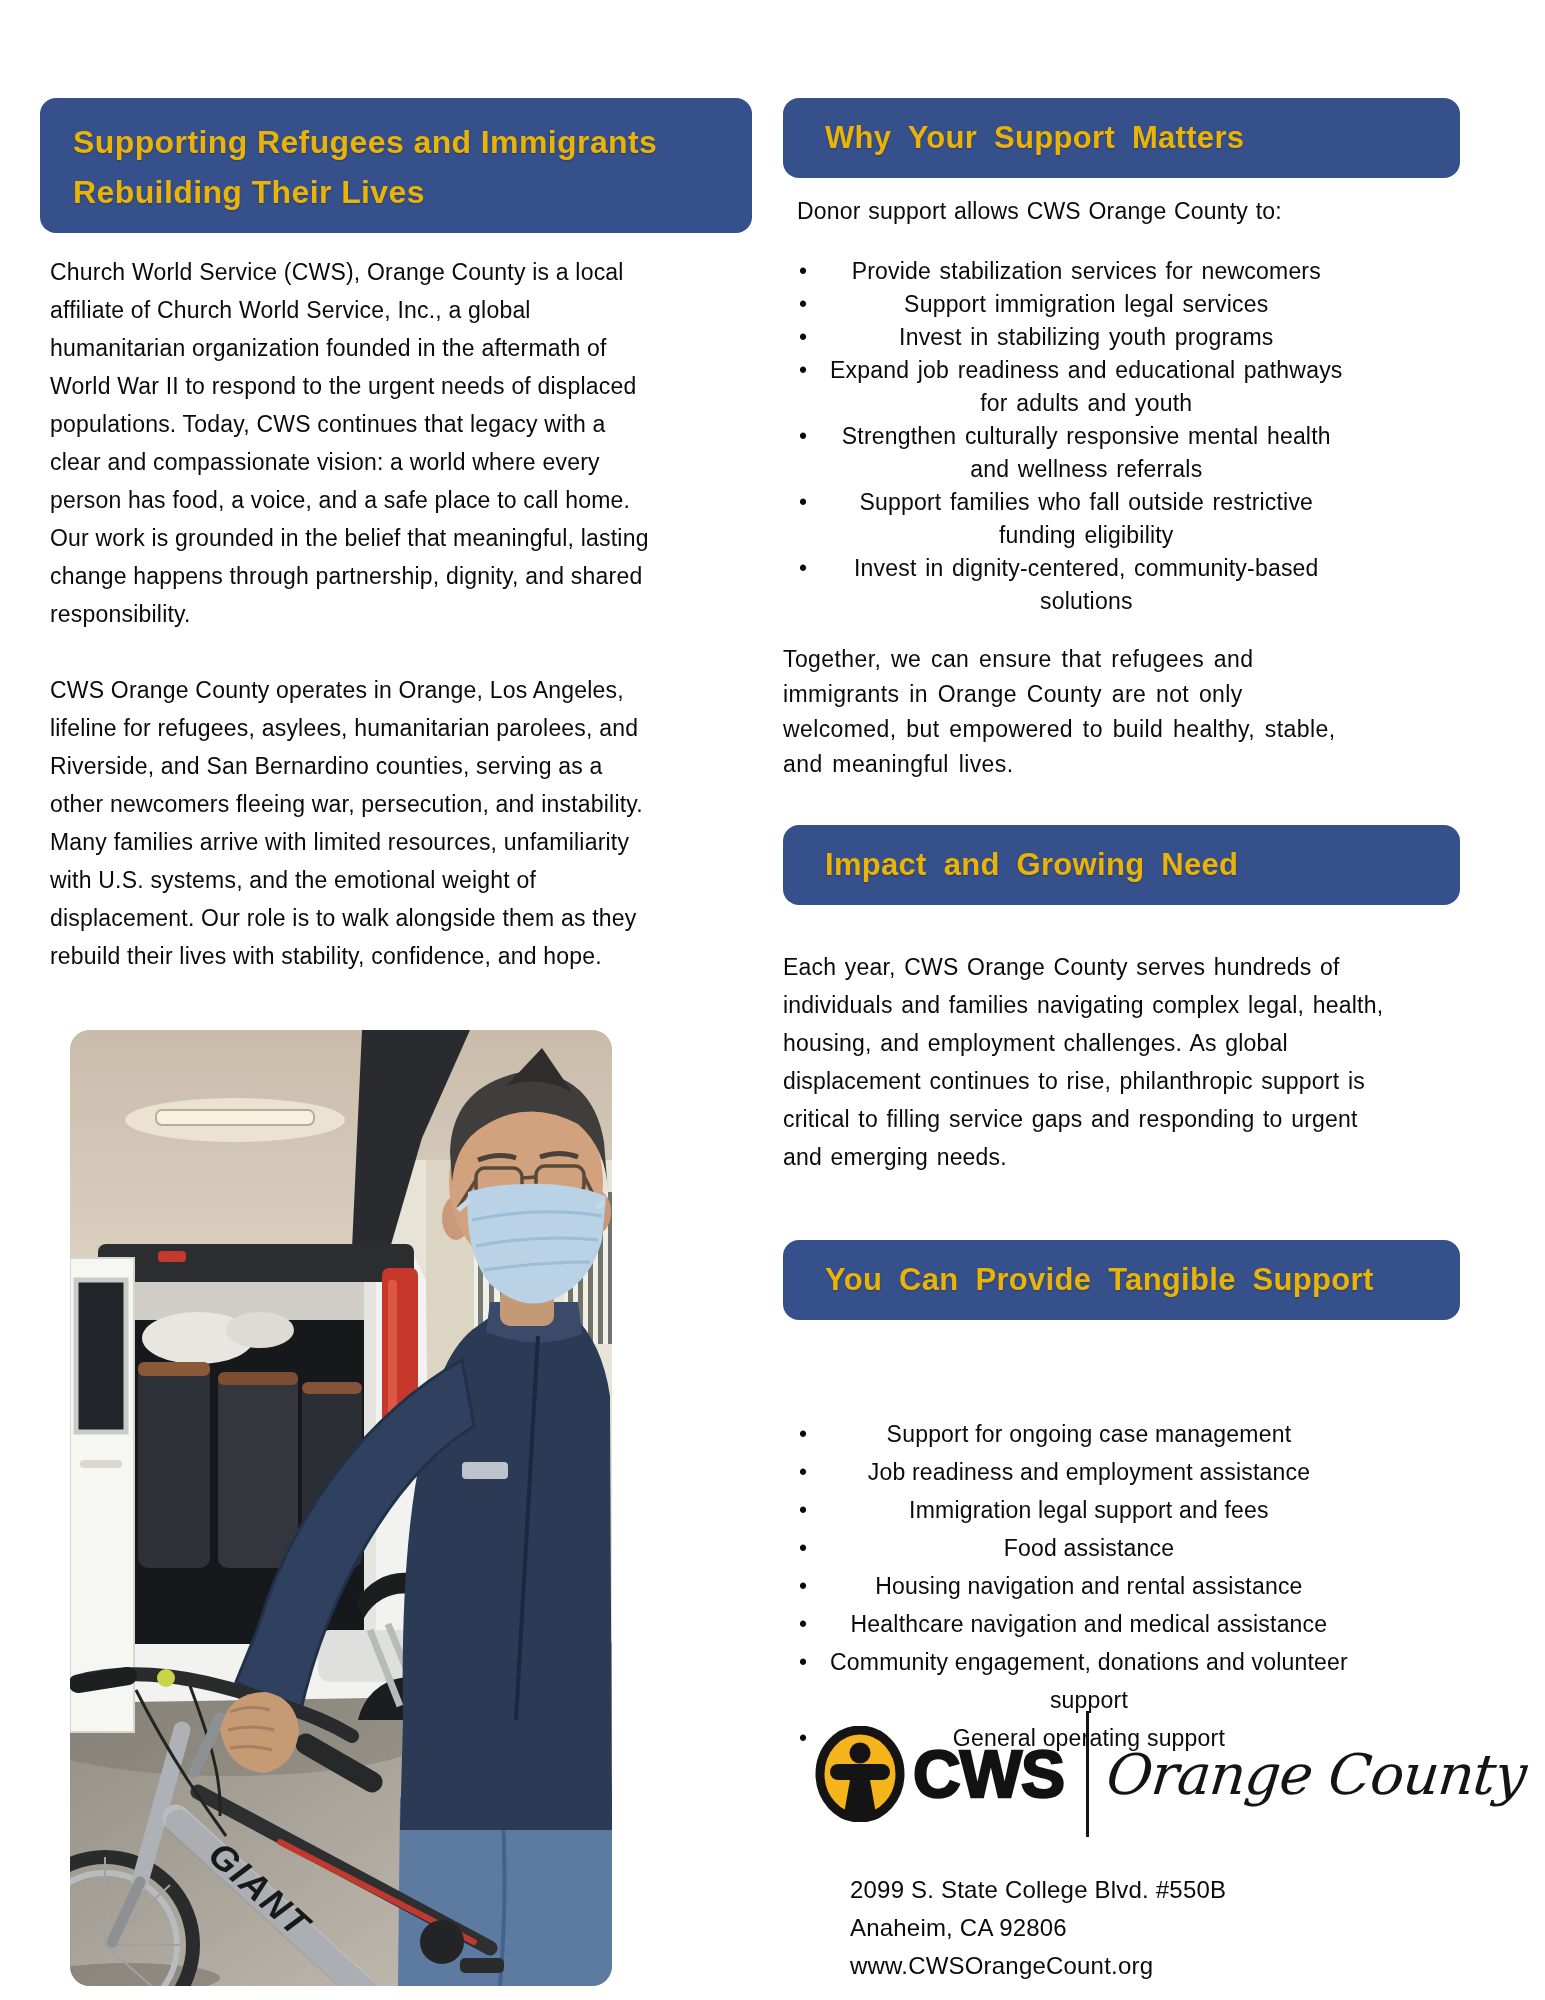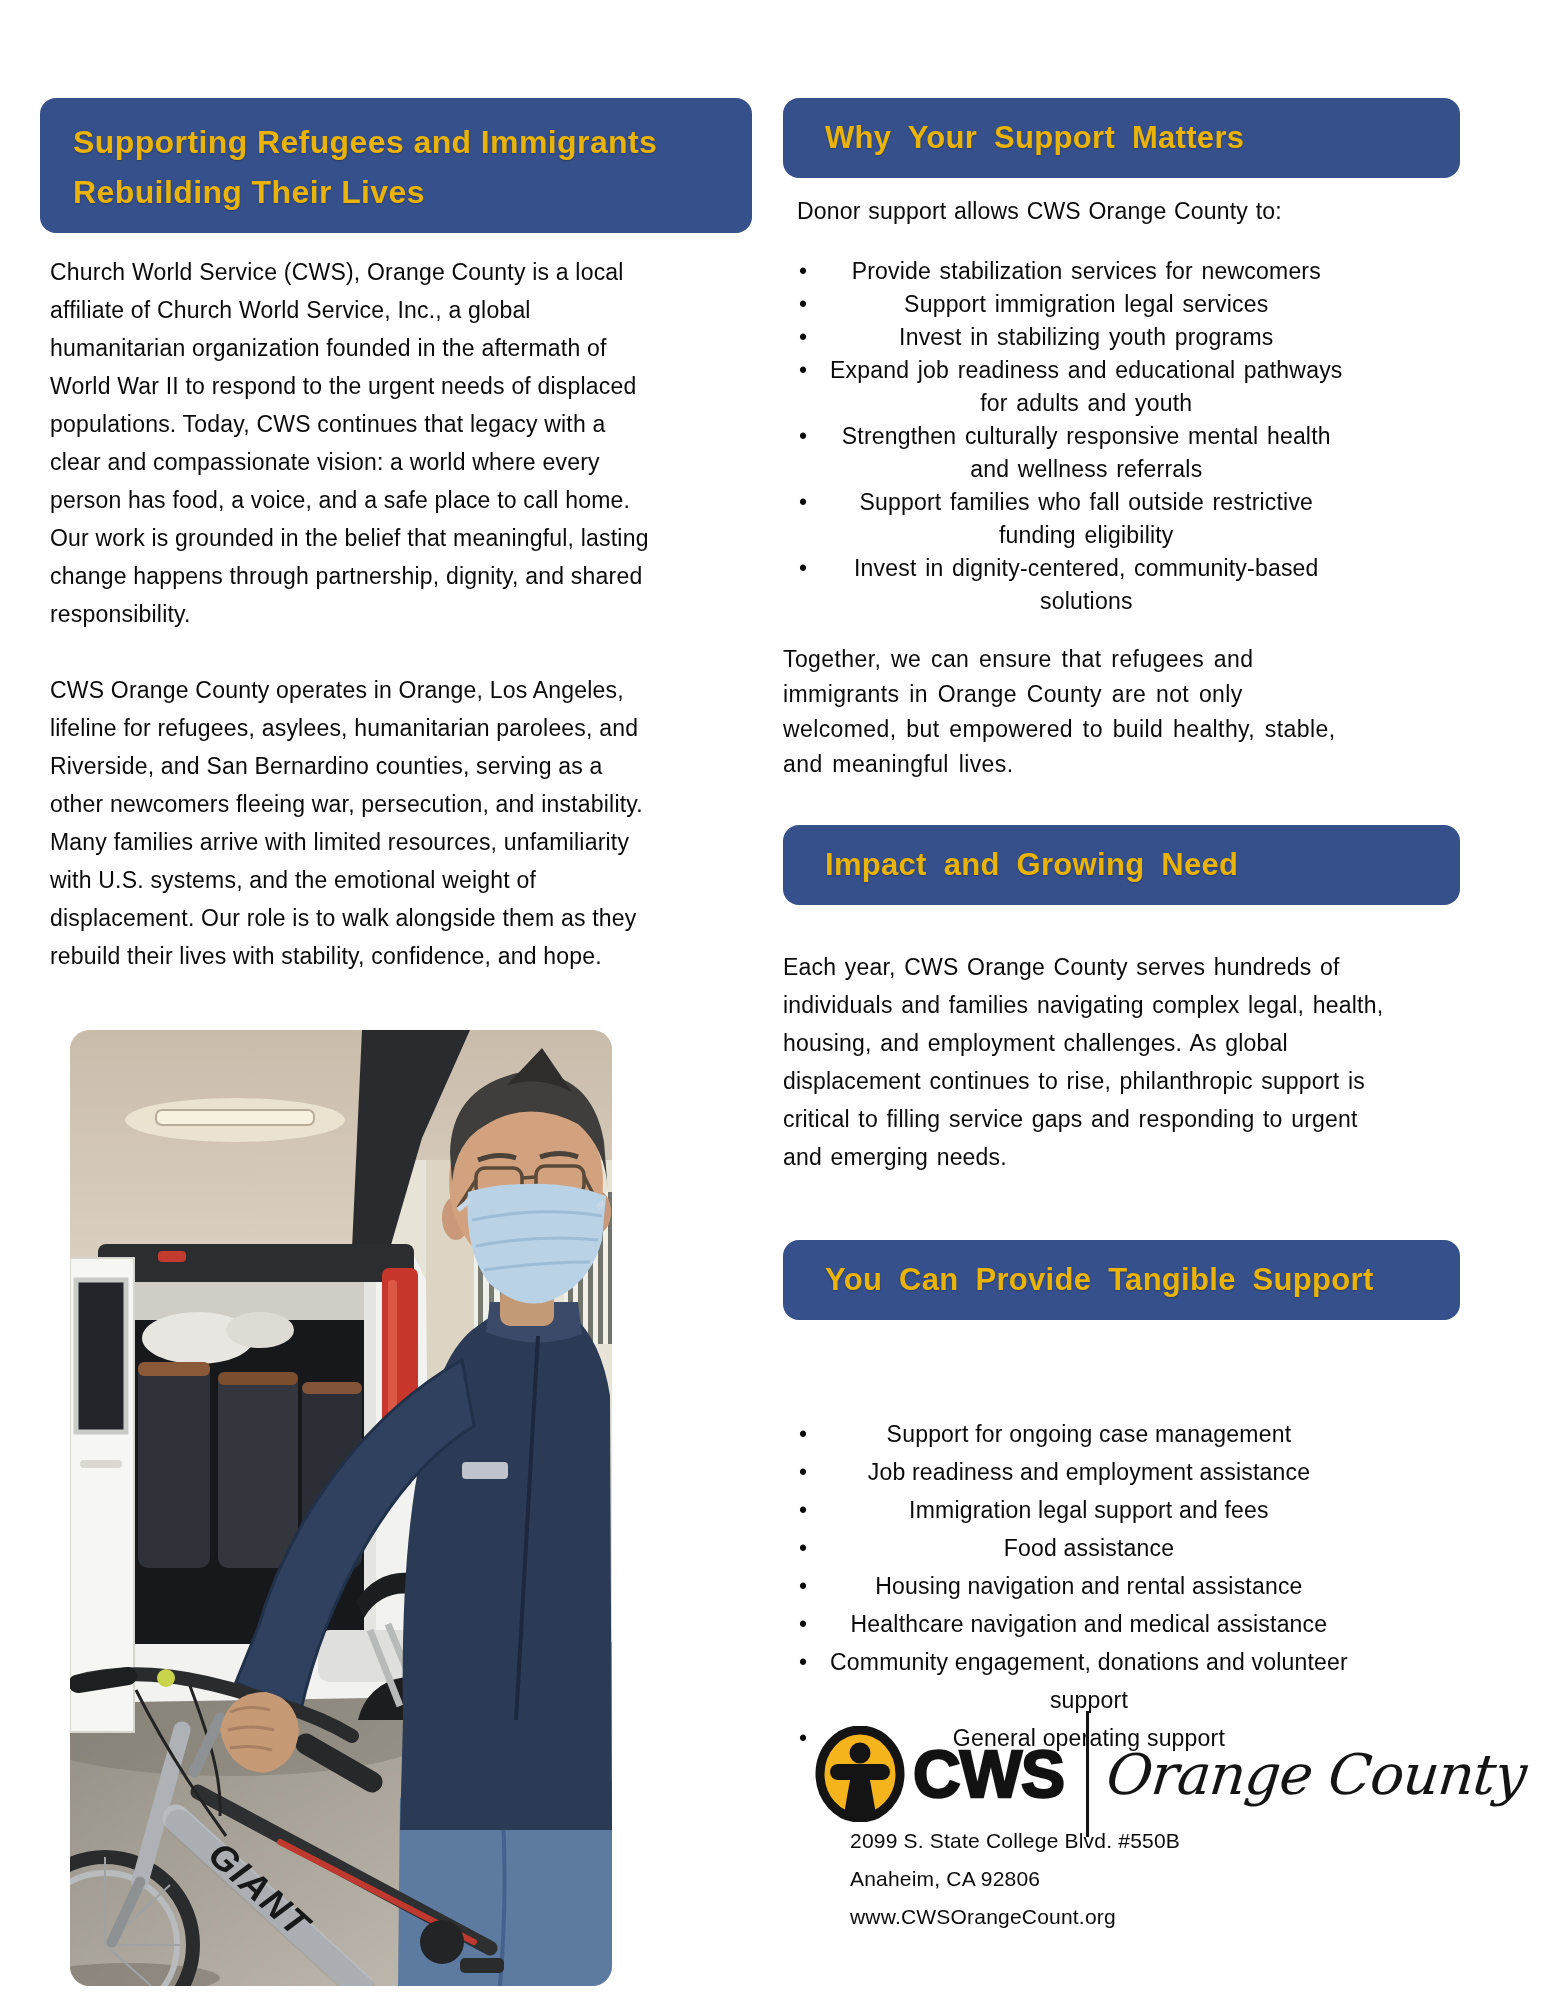--- a/index.html
+++ b/index.html
@@ -55,21 +55,21 @@
   #logo-row{left:815px;top:1708px;height:132px;display:flex;align-items:center;}
   #logo-wordmark{
     margin-left:8px;font-size:66px;font-weight:bold;letter-spacing:-1px;
     color:#121212;-webkit-text-stroke:2.5px #121212;
   }
   #logo-divider{margin-left:22px;width:3px;height:126px;background:#141414;}
   #logo-region{
     margin-left:18px;font-family:"DejaVu Serif", serif;font-style:italic;
     font-size:56px;color:#141414;transform:skewX(-6deg);letter-spacing:-1px;
   }
-  #address{left:850px;top:1822px;font-size:21px;line-height:38px;letter-spacing:.2px;}
+  #address{left:850px;top:1871px;font-size:24px;line-height:38px;letter-spacing:.2px;}
 </style>
 </head>
 <body>
 
 <div class="abs bar bar-left nowrap">
   <div>Supporting Refugees and Immigrants</div>
   <div>Rebuilding Their Lives</div>
 </div>
 
 <div id="left-col" class="abs body-text nowrap">

